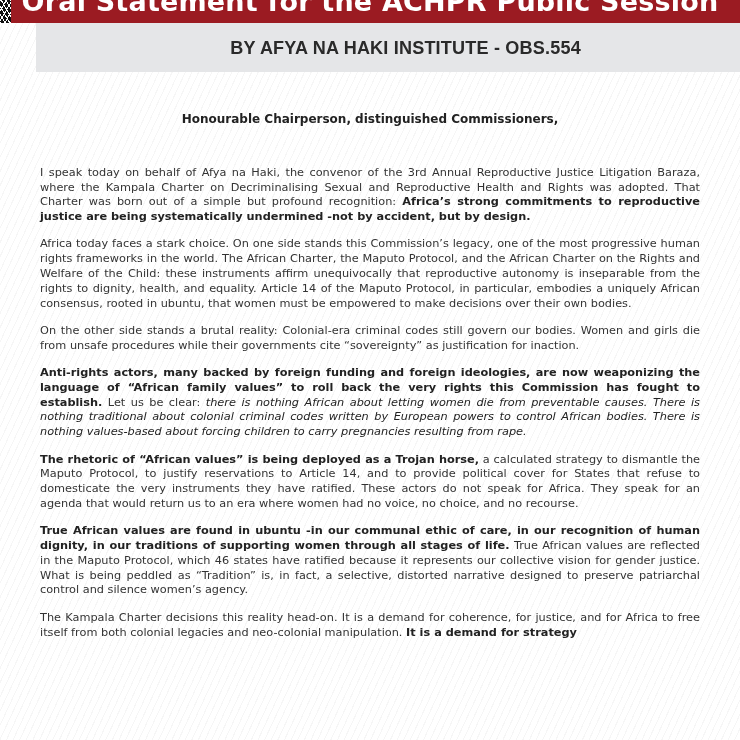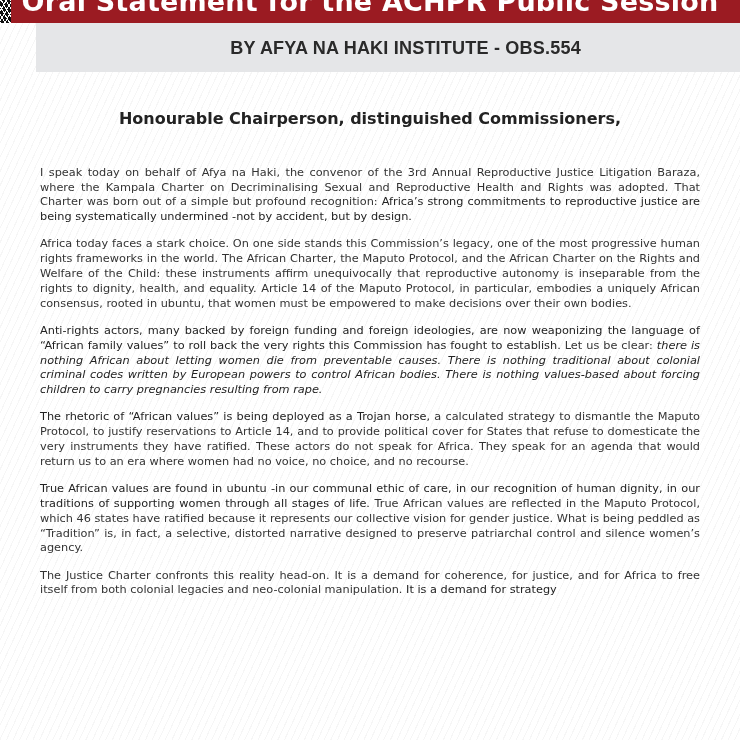--- a/index.html
+++ b/index.html
@@ -31,24 +31,24 @@
   }
   .subtitle-band .subtitle {
     font-family: "Liberation Sans", sans-serif; font-weight: bold;
     font-size: 19px; color: #2a2a2a; letter-spacing: 0.2px; transform: scaleX(0.95);
   }
   .content {
     position: absolute; left: 40px; top: 112px; width: 660px;
     font-size: 11.3px; line-height: 14.8px; text-align: justify; color: #333;
   }
   .salutation {
-    text-align: center; font-weight: bold; font-size: 16px; color: #222; margin: 0 0 39px 0;
+    text-align: center; font-weight: bold; font-size: 12px; color: #222; margin: 0 0 39px 0;
   }
   p { margin: 0 0 12.5px 0; }
-  b, .b { font-weight: normal; color: #222; }
+  b, .b { font-weight: bold; color: #222; }
   .bi { font-weight: normal; font-style: italic; color: #222; }
 </style>
 </head>
 <body>
 
 <div class="title-band">
   <div class="deco"></div>
   <div class="title">Oral Statement for the ACHPR Public Session</div>
 </div>
 
@@ -56,22 +56,23 @@
   <div class="subtitle">BY AFYA NA HAKI INSTITUTE - OBS.554</div>
 </div>
 
 <div class="content">
   <div class="salutation">Honourable Chairperson, distinguished Commissioners,</div>
 
   <p><span>I speak today on behalf of Afya na Haki, the convenor of the 3rd Annual Reproductive Justice Litigation Baraza, where the Kampala Charter on Decriminalising Sexual and Reproductive Health and Rights was adopted. That Charter was born out of a simple but profound recognition: </span><b>Africa’s strong commitments to reproductive justice are being systematically undermined -not by accident, but by design.</b></p>
 
   <p><span>Africa today faces a stark choice. On one side stands this Commission’s legacy, one of the most progressive human rights frameworks in the world. The African Charter, the Maputo Protocol, and the African Charter on the Rights and Welfare of the Child: these instruments affirm unequivocally that reproductive autonomy is inseparable from the rights to dignity, health, and equality. Article 14 of the Maputo Protocol, in particular, embodies a uniquely African consensus, rooted in ubuntu, that women must be empowered to make decisions over their own bodies.</span></p>
 
+  <p><span>On the other side stands a brutal reality: Colonial-era criminal codes still govern our bodies. Women and girls die from unsafe procedures while their governments cite “sovereignty” as justification for inaction.</span></p>
 
 
   <p><b>Anti-rights actors, many backed by foreign funding and foreign ideologies, are now weaponizing the language of “African family values” to roll back the very rights this Commission has fought to establish.</b><span> Let us be clear: </span><span class="bi">there is nothing African about letting women die from preventable causes. There is nothing traditional about colonial criminal codes written by European powers to control African bodies. There is nothing values-based about forcing children to carry pregnancies resulting from rape.</span></p>
 
   <p><b>The rhetoric of “African values” is being deployed as a Trojan horse,</b><span> a calculated strategy to dismantle the Maputo Protocol, to justify reservations to Article 14, and to provide political cover for States that refuse to domesticate the very instruments they have ratified. These actors do not speak for Africa. They speak for an agenda that would return us to an era where women had no voice, no choice, and no recourse.</span></p>
 
   <p><b>True African values are found in ubuntu -in our communal ethic of care, in our recognition of human dignity, in our traditions of supporting women through all stages of life.</b><span> True African values are reflected in the Maputo Protocol, which 46 states have ratified because it represents our collective vision for gender justice. What is being peddled as “Tradition” is, in fact, a selective, distorted narrative designed to preserve patriarchal control and silence women’s agency.</span></p>
 
-  <p><span>The Justice Charter confronts this reality head-on. It is a demand for coherence, for justice, and for Africa to free itself from both colonial legacies and neo-colonial manipulation. </span><b>It is a demand for strategy</b></p>
+  <p><span>The Kampala Charter decisions this reality head-on. It is a demand for coherence, for justice, and for Africa to free itself from both colonial legacies and neo-colonial manipulation. </span><b>It is a demand for strategy</b></p>
 </div>
 
 </body></html>

